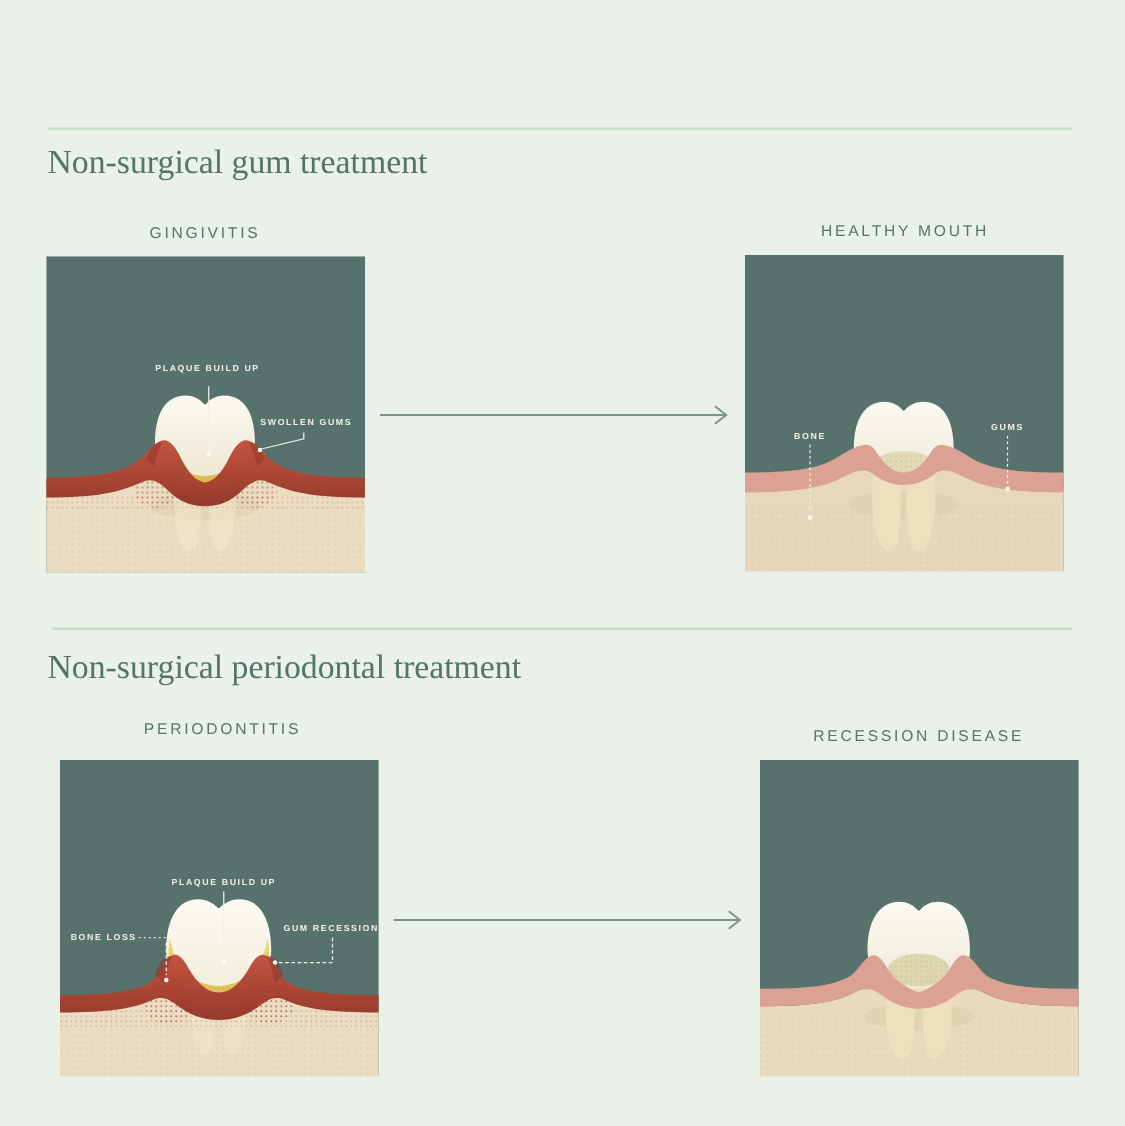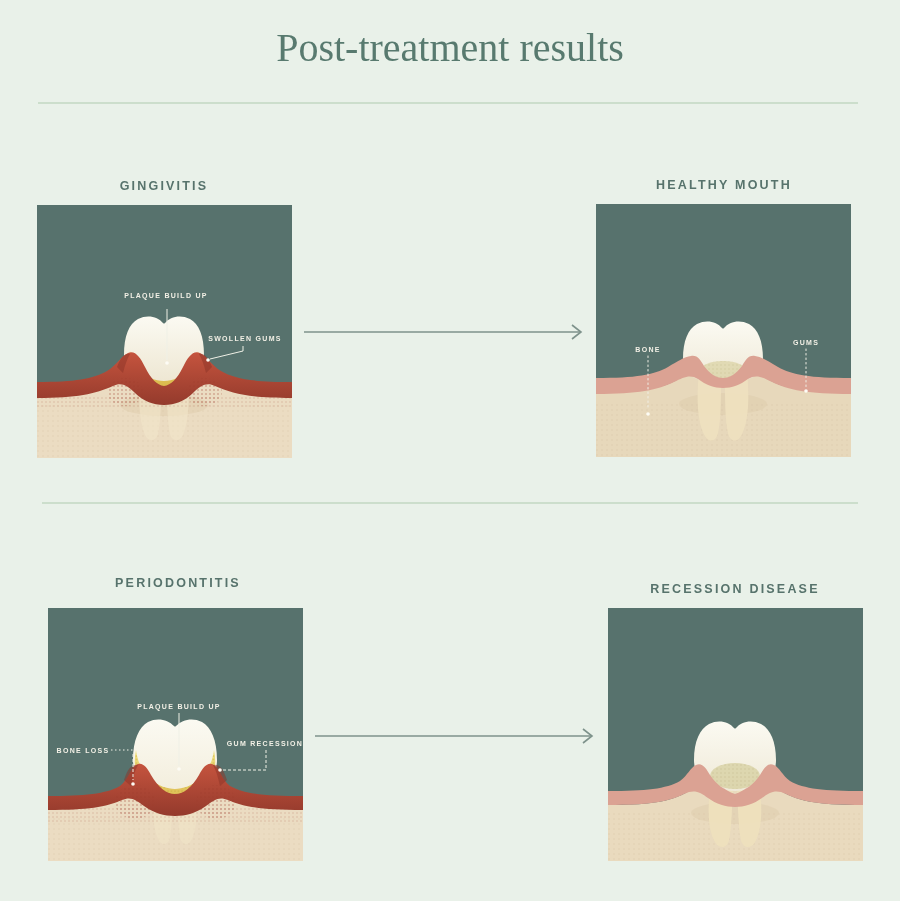--- a/index.html
+++ b/index.html
@@ -8,21 +8,21 @@
   .title{position:absolute;top:24px;left:0;width:100%;margin:0;text-align:center;
          font-family:"Liberation Serif",serif;font-weight:400;font-size:40px;color:#587a6f;}
   .divider{position:absolute;height:2px;background:#ccdecc;}
   #div1{left:38px;top:102px;width:820px;}
   #div2{left:42px;top:502px;width:816px;}
   .section-heading{position:absolute;margin:0;font-family:"Liberation Serif",serif;
          font-weight:400;font-size:27px;color:#54746b;}
   #sh1{left:38px;top:114px;}
   #sh2{left:38px;top:518px;}
   .caption{position:absolute;transform:translateX(-50%);white-space:nowrap;
-         font-size:12.5px;font-weight:700;letter-spacing:2.2px;color:#57736c;}
+         font-size:12.5px;font-weight:400;letter-spacing:2.2px;color:#57736c;}
   #cap1{left:164px;top:179px;}
   #cap2{left:724px;top:178px;text-align:right;}
   #cap3{left:178px;top:576px;}
   #cap4{left:735px;top:582px;}
   .panel{position:absolute;width:255px;height:253px;}
   #panel1{left:37px;top:205px;}
   #panel2{left:596px;top:204px;}
   #panel3{left:48px;top:608px;}
   #panel4{left:608px;top:608px;}
   .panel svg{position:absolute;left:0;top:0;display:block;}
@@ -37,23 +37,23 @@
   #lbl-c-gumrec{left:217px;top:131px;}
   .arrow{position:absolute;}
   #arrow1{left:303px;top:322px;}
   #arrow2{left:314px;top:726px;}
 </style>
 </head>
 <body>
 
 <div class="page">
 
-  <h1 class="title">Post-treatment results</h1>
 
   <div class="divider" id="div1"></div>
+  <h2 class="section-heading" id="sh1">Non-surgical gum treatment</h2>
 
   <div class="caption" id="cap1">GINGIVITIS</div>
   <div class="caption" id="cap2">HEALTHY MOUTH</div>
 
   <div class="panel" id="panel1">
     <svg width="255" height="253" viewBox="0 0 255 253">
       <defs>
         <linearGradient id="aRed" x1="0" y1="0" x2="0" y2="1">
           <stop offset="0" stop-color="#c5543e"></stop>
             <stop offset="1" stop-color="#943a2c"></stop>
@@ -142,20 +142,21 @@
         <line x1="210" y1="145" x2="210" y2="183"></line>
       </g>
       <circle cx="52" cy="210" r="1.8" fill="#fdfcf5"></circle>
       <circle cx="210" cy="187" r="1.8" fill="#fdfcf5"></circle>
     </svg>
     <span class="plabel" id="lbl-b-bone">BONE</span>
     <span class="plabel" id="lbl-b-gums">GUMS</span>
   </div>
 
   <div class="divider" id="div2"></div>
+  <h2 class="section-heading" id="sh2">Non-surgical periodontal treatment</h2>
 
   <div class="caption" id="cap3">PERIODONTITIS</div>
   <div class="caption" id="cap4">RECESSION DISEASE</div>
 
   <div class="panel" id="panel3">
     <svg width="255" height="253" viewBox="0 0 255 253">
       <defs>
         <linearGradient id="cRed" x1="0" y1="0" x2="0" y2="1">
           <stop offset="0" stop-color="#c5543e"></stop>
             <stop offset="1" stop-color="#943a2c"></stop>

